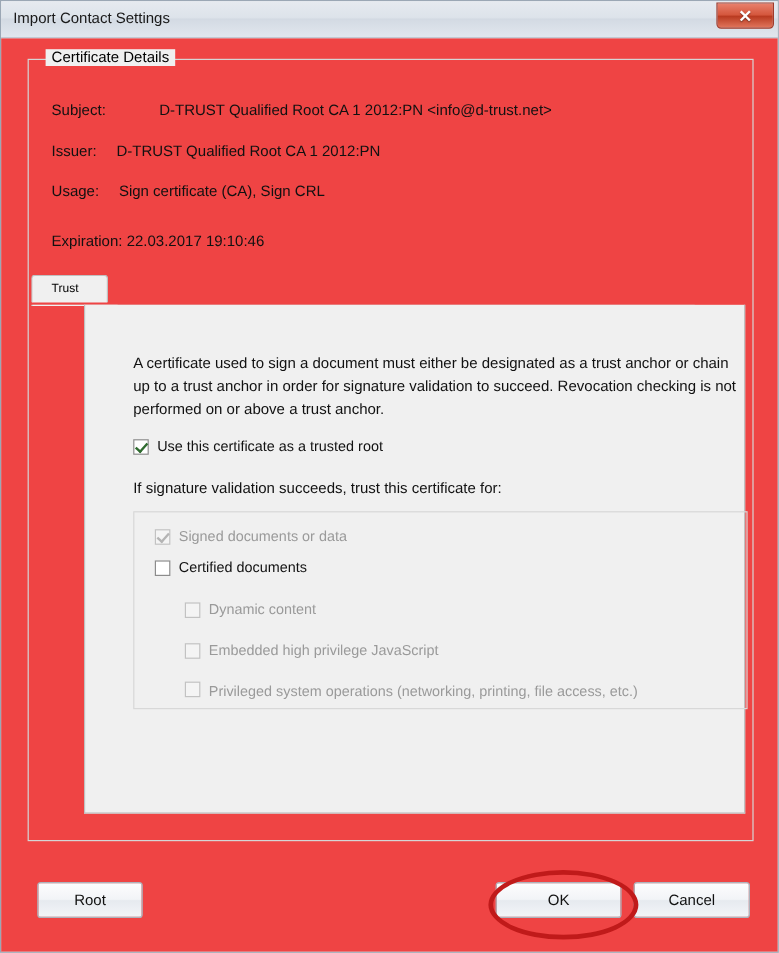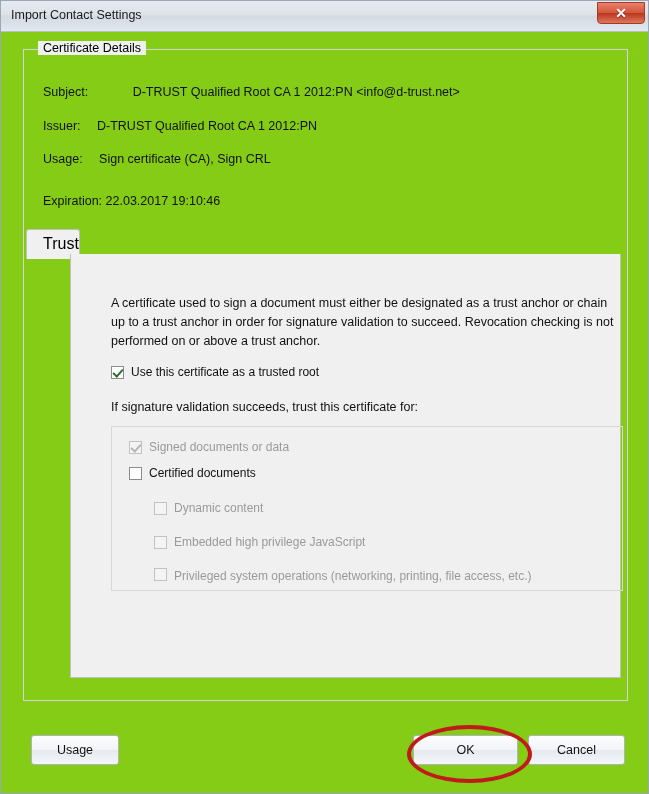--- a/index.html
+++ b/index.html
@@ -58,21 +58,21 @@
     box-sizing: border-box;
   }
 
   
   .content {
     position: absolute;
     left: 0;
     top: 31px;
     width: 647px;
     height: 761px;
-    background: #84cc16;
+    background: #ef4444;
   }
 
   .group {
     position: absolute;
     left: 22px;
     top: 17px;
     width: 603px;
     height: 650px;
     border: 1px solid #d5d5d5;
     background: transparent;
@@ -101,26 +101,26 @@
     position: absolute;
     left: 25px;
     top: 197px;
     width: 553px;
     height: 26px;
   }
   .tab {
     position: absolute;
     left: 0;
     top: 0;
-    padding: 5px 0 6px 16px;
+    padding: 5px 24px 6px 16px;
     background: #f0f0f0;
     border: 1px solid #c0c0c0;
     border-bottom: none;
     border-radius: 3px 3px 0 0;
-    font-size: 16px;
+    font-size: 10px;
   }
   .tab-underline {
     position: absolute;
     left: 0;
     bottom: 0;
     width: 553px;
     height: 1px;
     background: #c0c0c0;
   }
   .tab-underline-mask {
@@ -307,18 +307,18 @@
       </div>
 
       <div class="check-row" style="left:83px; top:313px; width:420px;">
         <span class="cbox disabled"></span>
         <span class="label-dim" style="line-height:18px;">Privileged system operations (networking, printing, file access, etc.)</span>
       </div>
 
     </div>
   </div>
 
-  <div class="btn" id="help-button">Usage</div>
+  <div class="btn" id="help-button">Root</div>
   <div class="btn" id="ok-button">OK</div>
   <div class="btn" id="cancel-button">Cancel</div>
   <div class="highlight-ellipse"></div>
 
 </div>
 
 </body></html>

